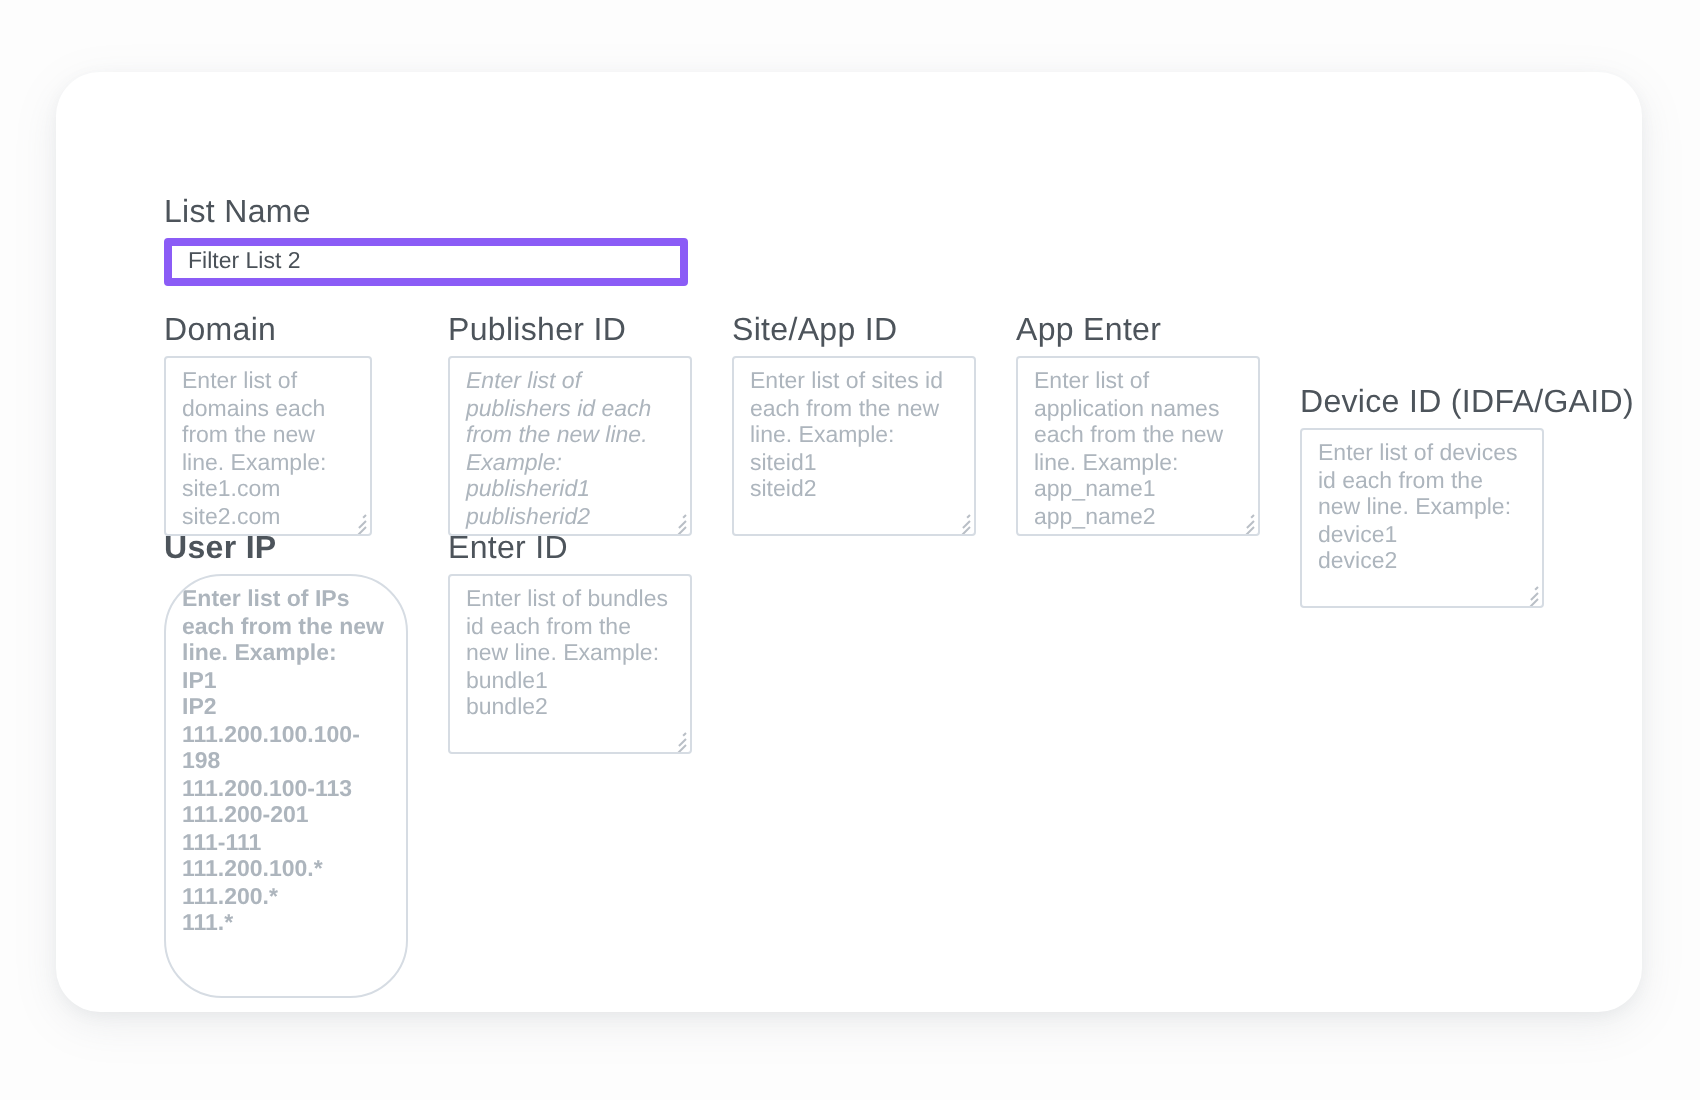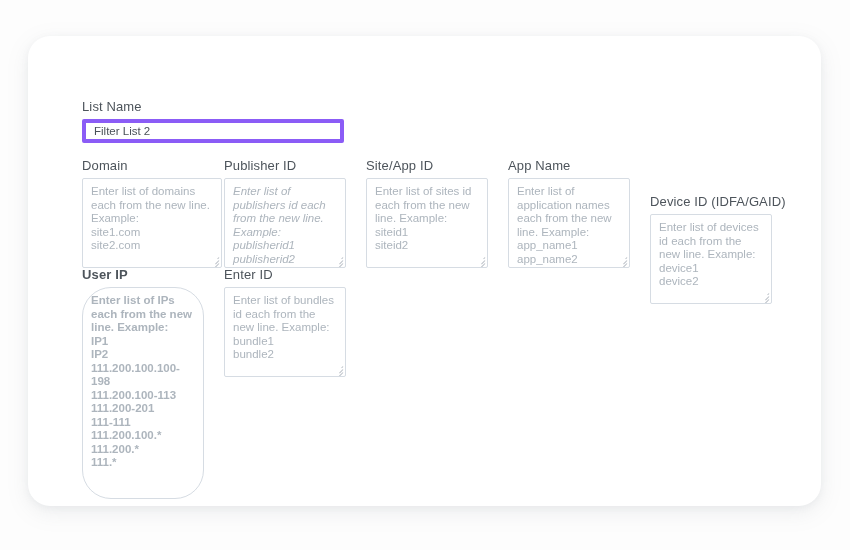--- a/index.html
+++ b/index.html
@@ -34,21 +34,21 @@
   }
 
   .form-area {
     position: absolute;
     left: 54px;
     top: 64px;
   }
 
   
   .field-label {
-    font-size: 13px;
+    font-size: 16px;
     color: #4d545b;
     line-height: 14px;
     margin-bottom: 5px;
     white-space: nowrap;
     letter-spacing: 0.01em;
   }
 
   
   .listname-block {
     position: absolute;
@@ -122,21 +122,21 @@
   <div class="card">
     <div class="form-area">
 
       <div class="listname-block">
         <div class="field-label">List Name</div>
         <input class="text-input" type="text" value="Filter List 2" style="">
       </div>
 
       <div class="ta-block" style="left:0px;   top:59px;">
         <div class="field-label">Domain</div>
-        <div class="ta-box" style="width:140px;height:90px;">
+        <div class="ta-box" style="width:104px;height:90px;">
           <div class="ta-text">Enter list of domains each from the new line. Example:
 site1.com
 site2.com</div>
           <span class="grip">
               <i></i>
               <i></i>
               <i></i>
             </span>
         </div>
       </div>
@@ -163,21 +163,21 @@
 siteid2</div>
           <span class="grip">
               <i></i>
               <i></i>
               <i></i>
             </span>
         </div>
       </div>
 
       <div class="ta-block" style="left:426px; top:59px;">
-        <div class="field-label">App Name</div>
+        <div class="field-label">App Enter</div>
         <div class="ta-box" style="width:122px;height:90px;">
           <div class="ta-text">Enter list of application names each from the new line. Example:
 app_name1
 app_name2</div>
           <span class="grip">
               <i></i>
               <i></i>
               <i></i>
             </span>
         </div>

